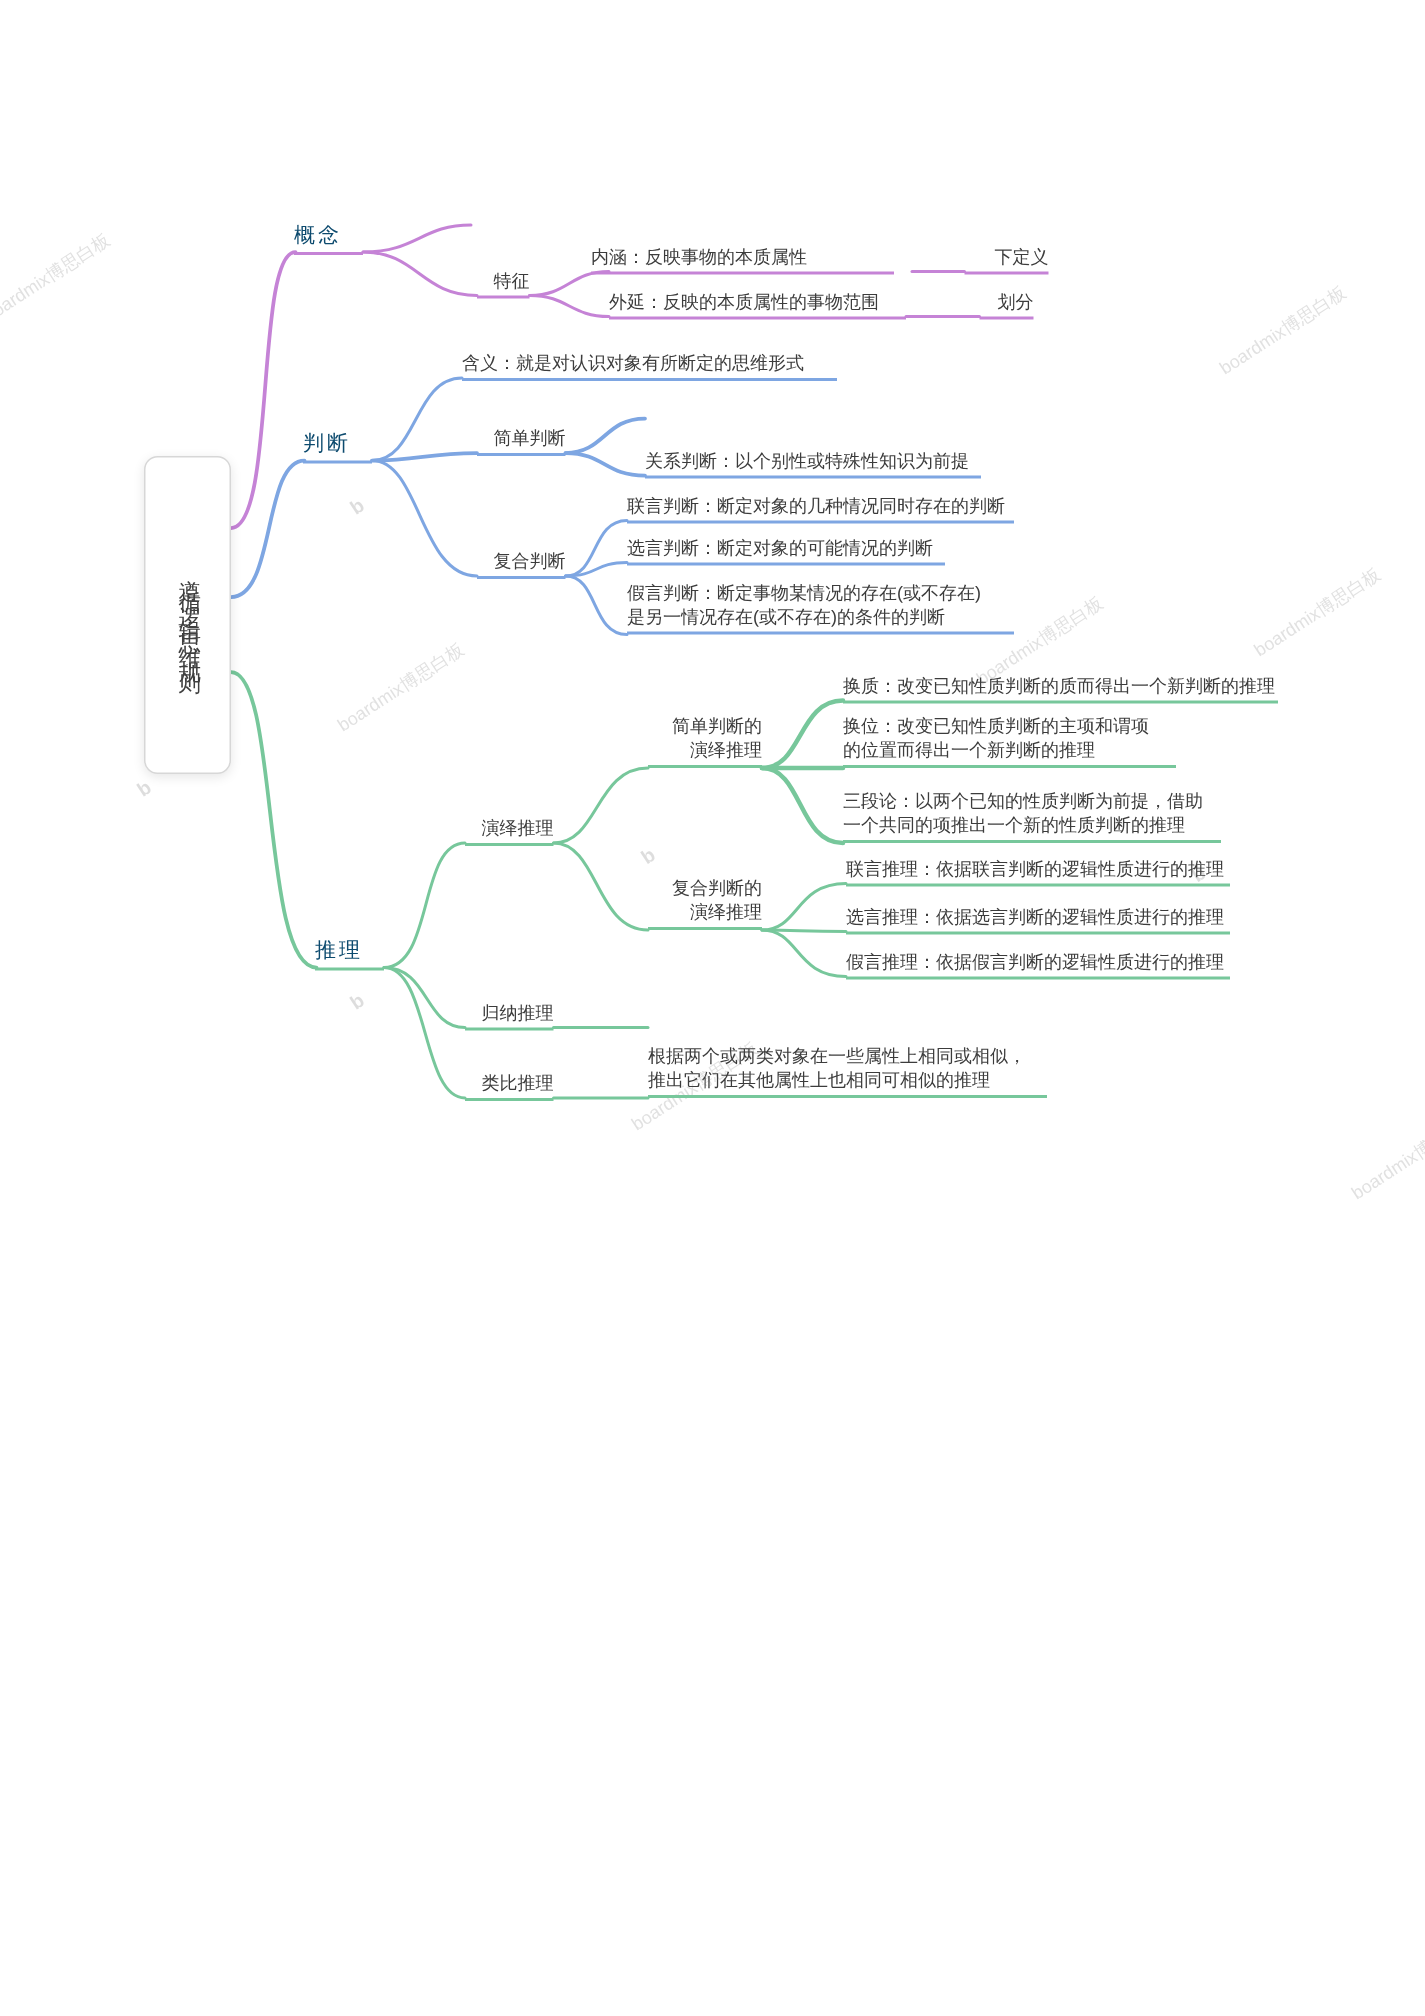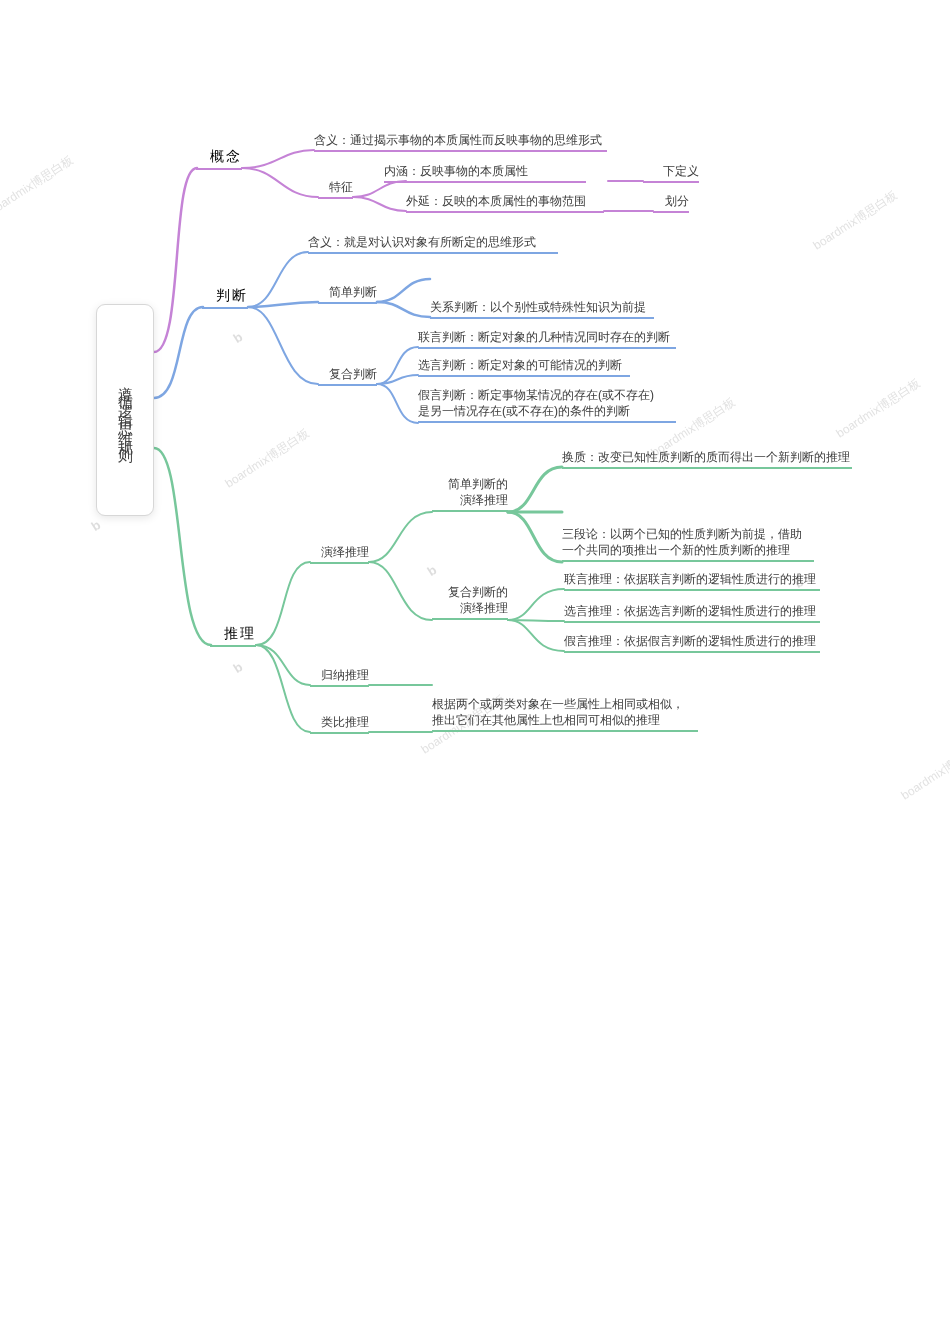--- a/index.html
+++ b/index.html
@@ -8,21 +8,21 @@
   .canvas{position:relative;width:950px;height:1344px;background:#ffffff;overflow:hidden}
 
   svg.links{position:absolute;left:0;top:0;pointer-events:none}
   svg.links path{fill:none;stroke-linecap:round}
   .pc{stroke:var(--concept,#c583d6)}
   .pj{stroke:var(--judgment,#7ea6e2)}
   .pi{stroke:var(--inference,#77c79b)}
 
   .node{position:absolute;font-size:12px;line-height:16px;color:var(--text,#3c3c3c);
         padding-bottom:2px;border-bottom:2px solid #999;white-space:pre;cursor:default}
-  .node.l1{font-size:14px;line-height:20px;letter-spacing:2px;text-align:right;color:#000000}
+  .node.l1{font-size:14px;line-height:20px;letter-spacing:2px;text-align:left;color:#0c4a6e}
   .node.two{line-height:16px}
   .center{text-align:right}
   .c{border-bottom-color:var(--concept,#c583d6)}
   .j{border-bottom-color:var(--judgment,#7ea6e2)}
   .i{border-bottom-color:var(--inference,#77c79b)}
 
   .root{position:absolute;left:96px;top:304px;width:58px;height:212px;background:#fff;
         border:1px solid #d7d7d7;border-radius:9px;box-shadow:0 2px 8px rgba(0,0,0,.10);
         display:flex;align-items:center;justify-content:center}
   .root span{writing-mode:vertical-rl;text-orientation:upright;font-size:15px;
@@ -85,43 +85,44 @@
     <path class="pi" stroke-width="2" d="M508 620 C533 620 530 651 564 651"></path>
     <path class="pi" stroke-width="2" d="M369 685 C390 685 410 685 432 685"></path>
     <path class="pi" stroke-width="2" d="M369 732 C390 732 410 732 432 732"></path>
   </svg>
 
   <div class="root">
     <span>遵循逻辑思维规则</span>
   </div>
 
   <div class="node l1 c" style="left:196px;top:146px;width:46px">概念</div>
-  <div class="node c" style="left:314px;top:132px;width:293px">含义：通过揭示事物的本质属性而反映事物的思维形式</div>
   <div class="node c center" style="left:318px;top:179px;width:35px">特征</div>
-  <div class="node c" style="left:384px;top:163px;width:202px">内涵：反映事物的本质属性</div>
+  <div class="node c" style="left:394px;top:163px;width:202px">内涵：反映事物的本质属性</div>
   <div class="node c center" style="left:643px;top:163px;width:56px">下定义</div>
   <div class="node c" style="left:406px;top:193px;width:198px">外延：反映的本质属性的事物范围</div>
   <div class="node c center" style="left:653px;top:193px;width:36px">划分</div>
 
   <div class="node l1 j" style="left:202px;top:285px;width:46px">判断</div>
   <div class="node j" style="left:308px;top:234px;width:250px">含义：就是对认识对象有所断定的思维形式</div>
   <div class="node j center" style="left:318px;top:284px;width:59px">简单判断</div>
   <div class="node j" style="left:430px;top:299px;width:224px">关系判断：以个别性或特殊性知识为前提</div>
   <div class="node j center" style="left:318px;top:366px;width:59px">复合判断</div>
   <div class="node j" style="left:418px;top:329px;width:258px">联言判断：断定对象的几种情况同时存在的判断</div>
   <div class="node j" style="left:418px;top:357px;width:212px">选言判断：断定对象的可能情况的判断</div>
   <div class="node j two" style="left:418px;top:387px;width:258px">假言判断：断定事物某情况的存在(或不存在)
 是另一情况存在(或不存在)的条件的判断</div>
 
   <div class="node l1 i" style="left:210px;top:623px;width:46px">推理</div>
   <div class="node i center" style="left:310px;top:544px;width:59px">演绎推理</div>
 
   <div class="node i two center" style="left:432px;top:476px;width:76px">简单判断的
 演绎推理</div>
   <div class="node i" style="left:562px;top:449px;width:290px">换质：改变已知性质判断的质而得出一个新判断的推理</div>
+  <div class="node i two" style="left:562px;top:476px;width:222px">换位：改变已知性质判断的主项和谓项
+的位置而得出一个新判断的推理</div>
   <div class="node i two" style="left:562px;top:526px;width:252px">三段论：以两个已知的性质判断为前提，借助
 一个共同的项推出一个新的性质判断的推理</div>
 
   <div class="node i two center" style="left:432px;top:584px;width:76px">复合判断的
 演绎推理</div>
   <div class="node i" style="left:564px;top:571px;width:256px">联言推理：依据联言判断的逻辑性质进行的推理</div>
   <div class="node i" style="left:564px;top:603px;width:256px">选言推理：依据选言判断的逻辑性质进行的推理</div>
   <div class="node i" style="left:564px;top:633px;width:256px">假言推理：依据假言判断的逻辑性质进行的推理</div>
 
   <div class="node i center" style="left:310px;top:667px;width:59px">归纳推理</div>

